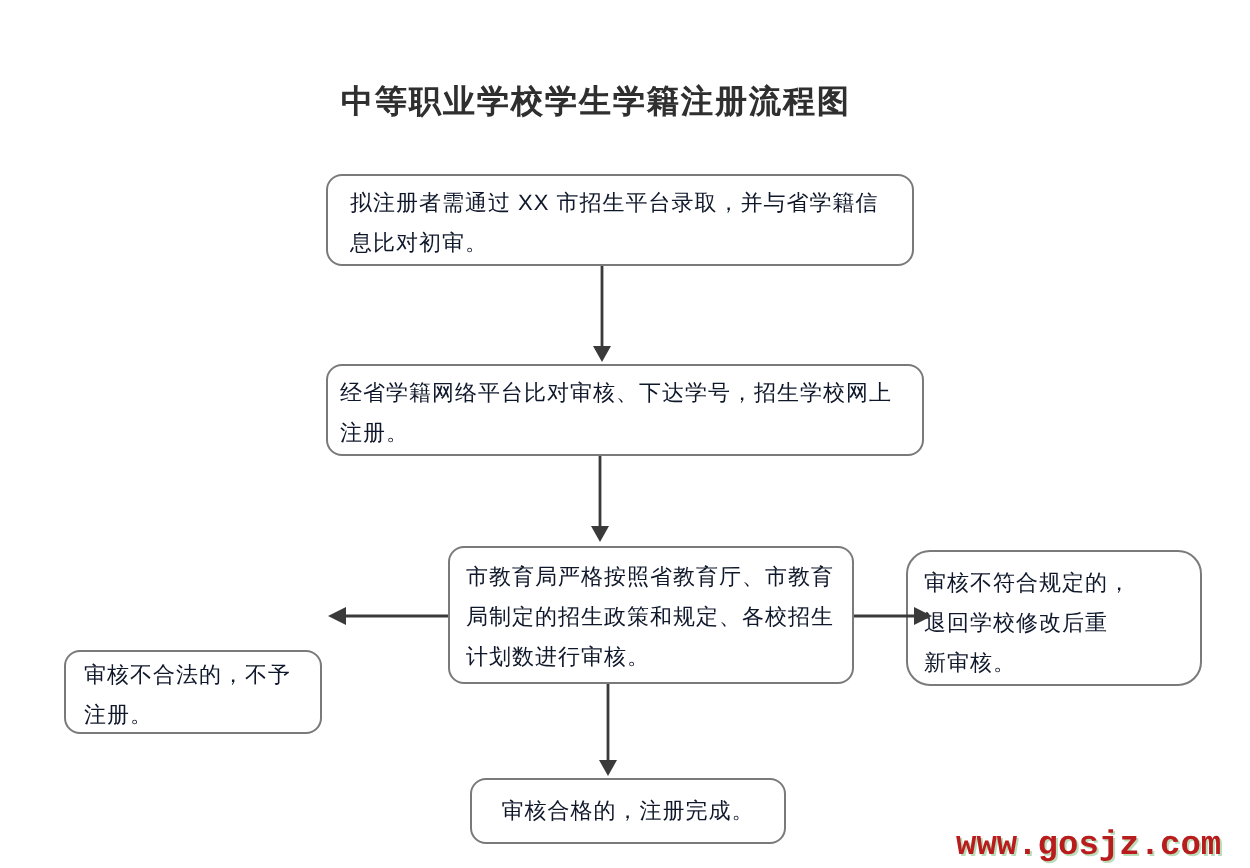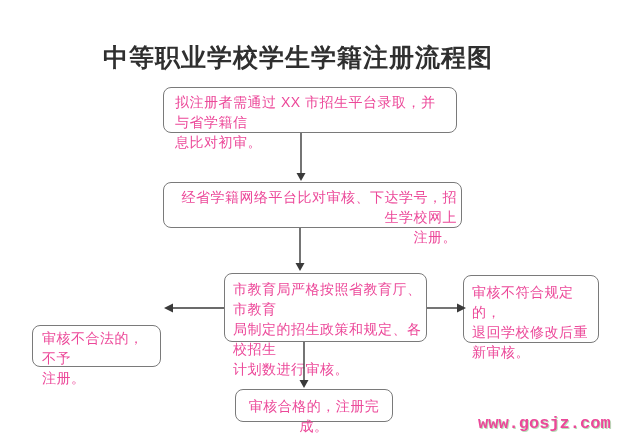--- a/index.html
+++ b/index.html
@@ -8,53 +8,53 @@
     width:625px;height:434px;
     background:#ffffff;
     font-family:"Liberation Sans","DejaVu Sans",sans-serif;
     overflow:hidden;
   }
   .page-title{
     position:absolute;
     left:0;top:41px;width:596px;
     margin:0;
     text-align:center;
-    font-size:25px;
+    font-size:16px;
     font-weight:600;
     color:#2f2f2f;
     letter-spacing:1px;
   }
   .fbox{
     position:absolute;
     box-sizing:border-box;
     border:1px solid #7a7a7a;
     border-radius:8px;
     background:#ffffff;
-    color:#ec4899;
-    font-size:14px;
+    color:#0f172a;
+    font-size:11px;
     line-height:20px;
     white-space:pre-line;
     letter-spacing:0.5px;
   }
   .b1{left:163px;top:87px;width:294px;height:46px;padding:4px 8px 0 11px;}
-  .b2{left:163px;top:182px;width:299px;height:46px;padding:4px 4px 0 6px;text-align:right;}
+  .b2{left:163px;top:182px;width:299px;height:46px;padding:4px 4px 0 6px;}
   .b3{left:224px;top:273px;width:203px;height:69px;padding:5px 4px 16px 8px;}
   .b4{left:32px;top:286px;width:129px;height:42px;padding:2px 6px 0 9px;margin-top:39px;}
-  .b5{left:463px;top:275px;width:136px;height:68px;padding:6px 4px 0 8px;}
+  .b5{left:453px;top:275px;width:148px;height:68px;padding:6px 4px 0 8px;border-radius:12px;}
   .b6{left:235px;top:389px;width:158px;height:33px;padding:6px 0 16px 0;text-align:center;}
   .arrows{position:absolute;left:0;top:0;width:625px;height:434px;pointer-events:none;}
   .arrows line{stroke:#3a3a3a;stroke-width:1.4;}
   .arrows polygon{fill:#3a3a3a;stroke:none;}
   .watermark{
     position:absolute;
     left:478px;top:414px;width:147px;
     font-family:"Liberation Mono","DejaVu Sans Mono",monospace;
     font-weight:bold;
     font-size:17px;
-    color:#ec4899;
+    color:#b91c1c;
     text-shadow:1px 1px 0 #b9ddb9;
     white-space:nowrap;
   }
 </style>
 </head>
 <body>
 
 <div class="stage">
 
   <h1 class="page-title">中等职业学校学生学籍注册流程图</h1>

